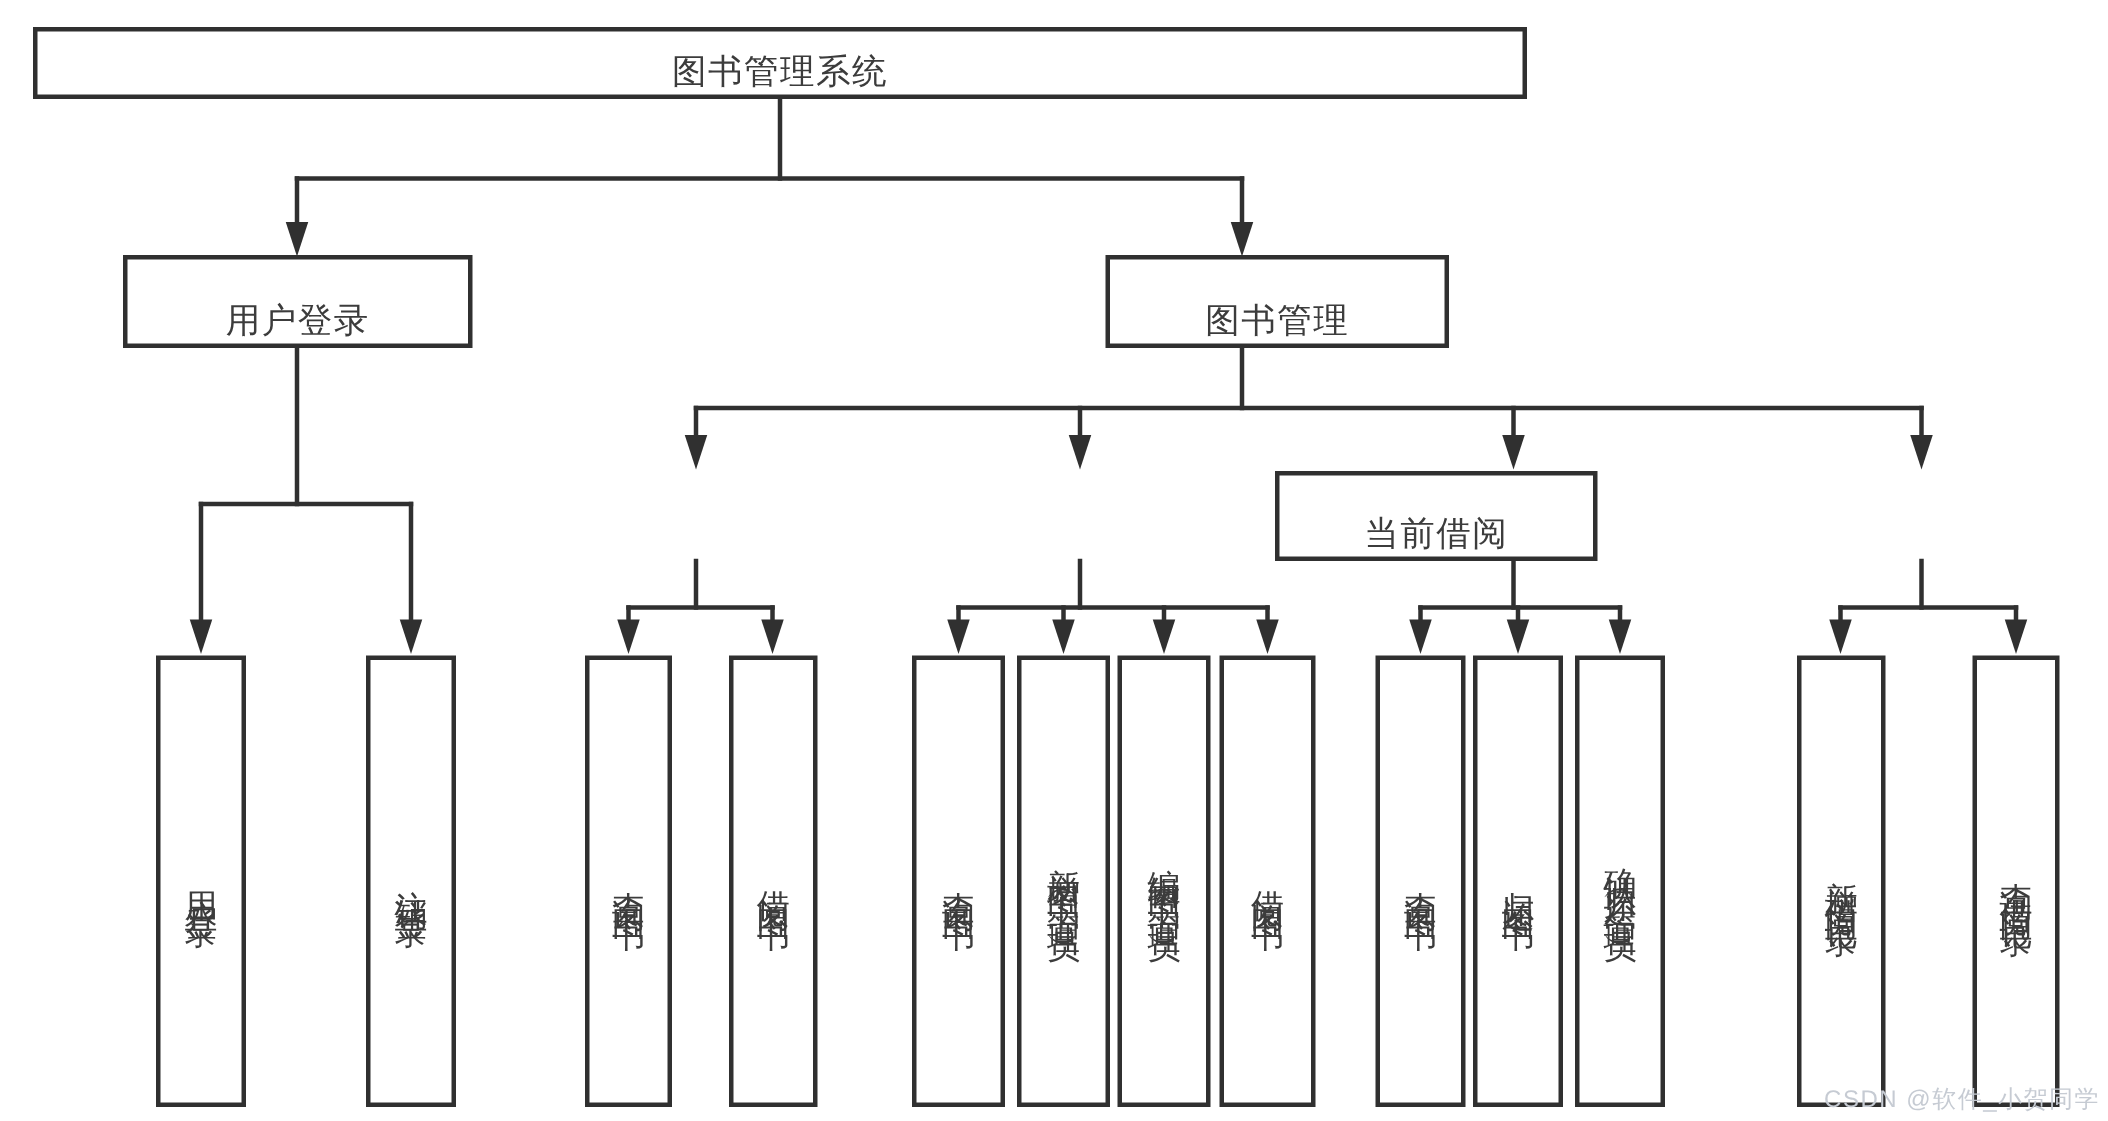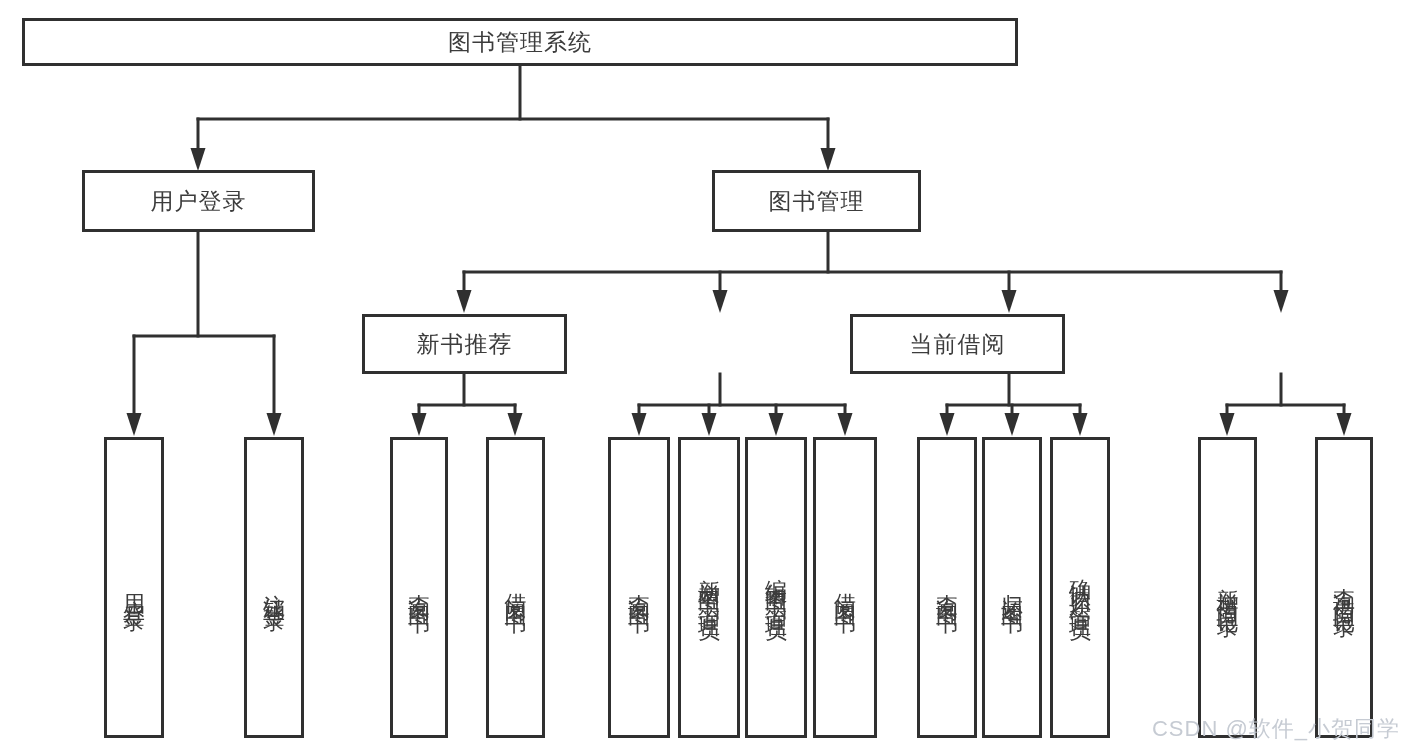--- a/index.html
+++ b/index.html
@@ -32,27 +32,27 @@
     letter-spacing:1px;
     text-align:center;
   }
   .vbox{font-size:22px;}
   .vbox .vtext{
     writing-mode:vertical-rl;
     letter-spacing:6px;
     line-height:1;
     white-space:nowrap;
   }
-  .hbox{height:60px;}
+  .hbox{height:60px;align-items:flex-end;}
   .leaf{top:437px;height:301px;}
   .watermark{
     position:absolute;
     right:5px;bottom:3px;
     color:var(--watermark);
-    font-size:22px;
+    font-size:16px;
     letter-spacing:1px;
     z-index:5;
     margin-left:16px;
   }
 </style>
 </head>
 <body>
 
 <div class="canvas">
 
@@ -118,27 +118,24 @@
     <polygon points="1344,436 1336.5,413 1351.5,413"></polygon>
   </svg>
 
   <div class="box hbox" style="left:22px;top:18px;width:996px;height:48px">
     <span>图书管理系统</span>
   </div>
 
   <div class="box hbox" style="left:82px;top:170px;width:233px;height:62px">
     <span>用户登录</span>
   </div>
-  <div class="box hbox" style="left:712px;top:170px;width:209px;height:62px">
+  <div class="box hbox" style="left:737px;top:170px;width:229px;height:62px">
     <span>图书管理</span>
   </div>
 
-  <div class="box hbox" style="left:362px;top:314px;width:205px">
-    <span>新书推荐</span>
-  </div>
   <div class="box hbox" style="left:850px;top:314px;width:215px">
     <span>当前借阅</span>
   </div>
 
   <div class="box vbox leaf" style="left:104px;width:60px">
     <span class="vtext">用户登录</span>
   </div>
   <div class="box vbox leaf" style="left:244px;width:60px">
     <span class="vtext">注销登录</span>
   </div>

